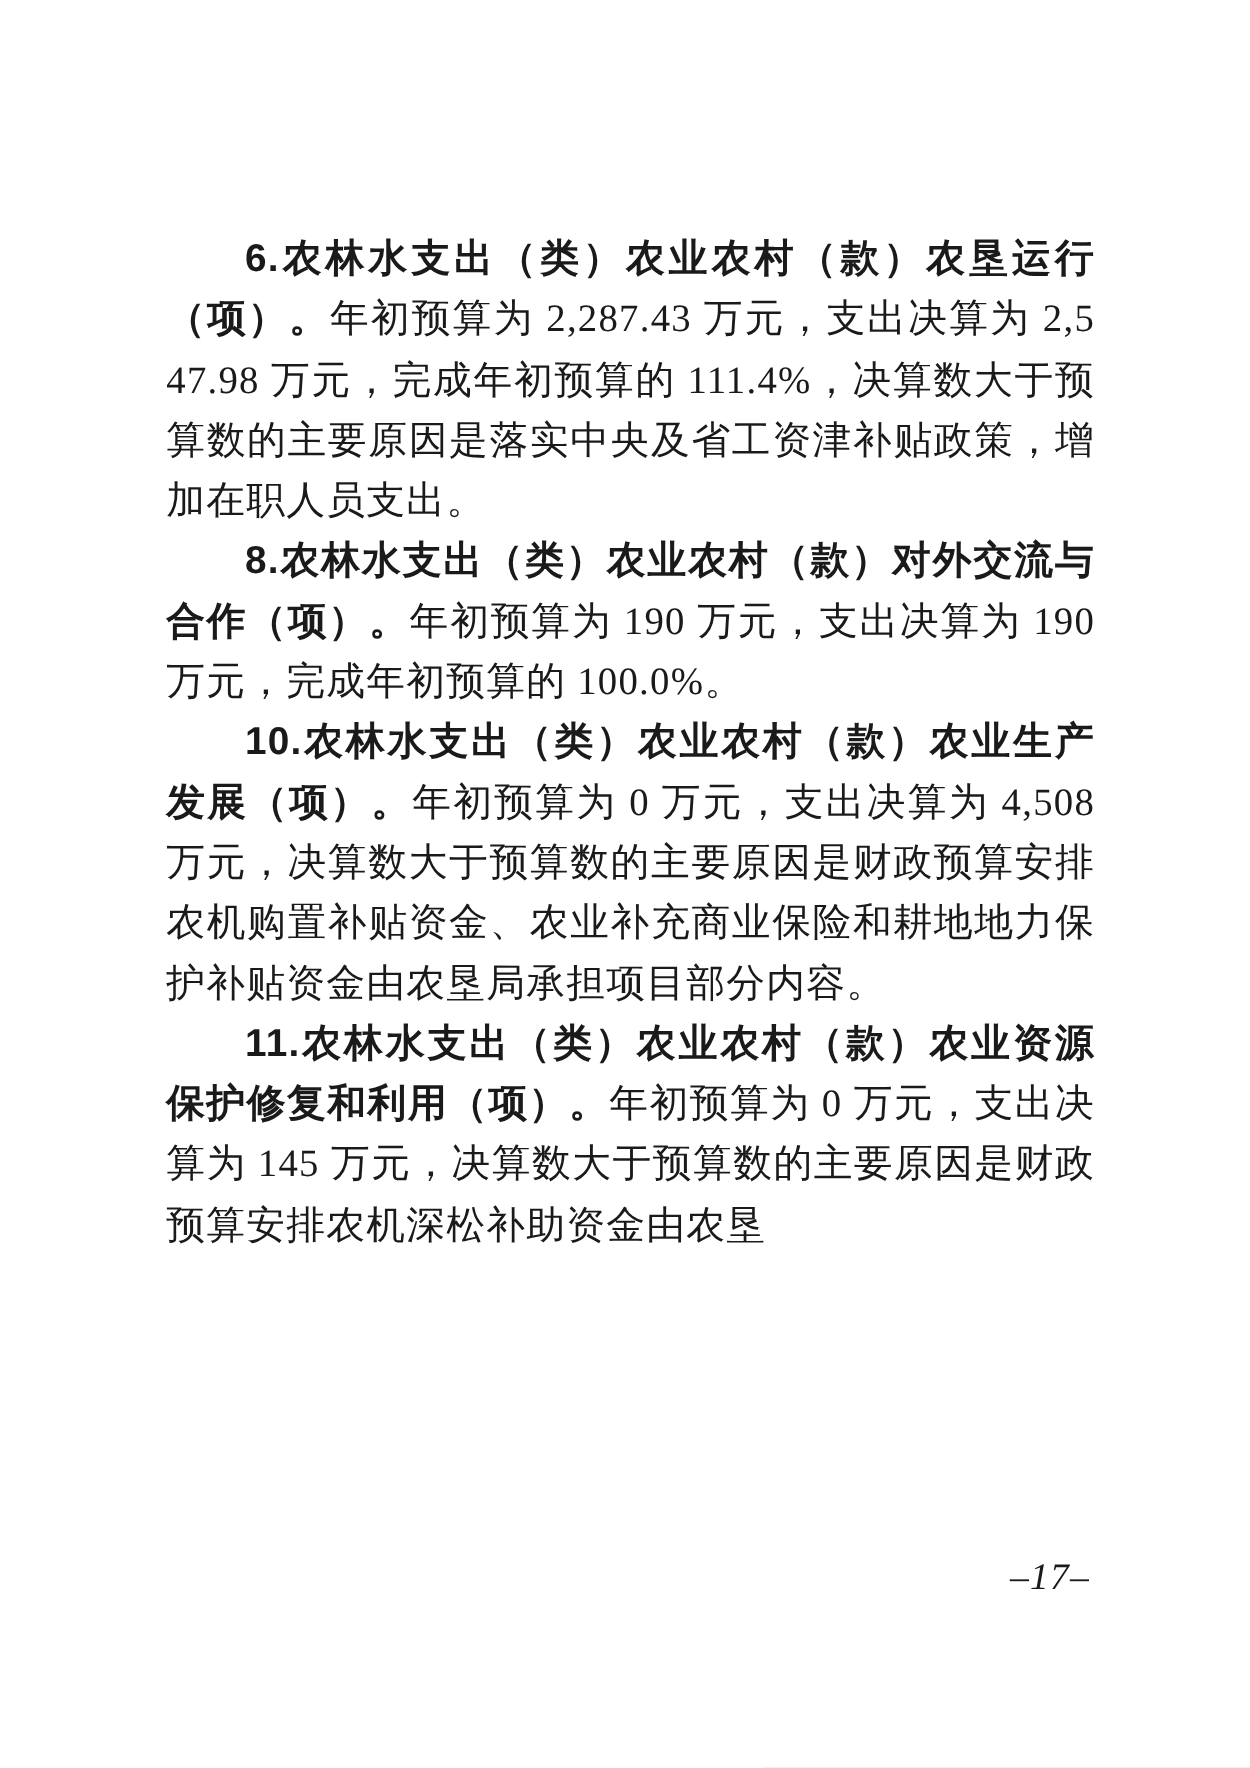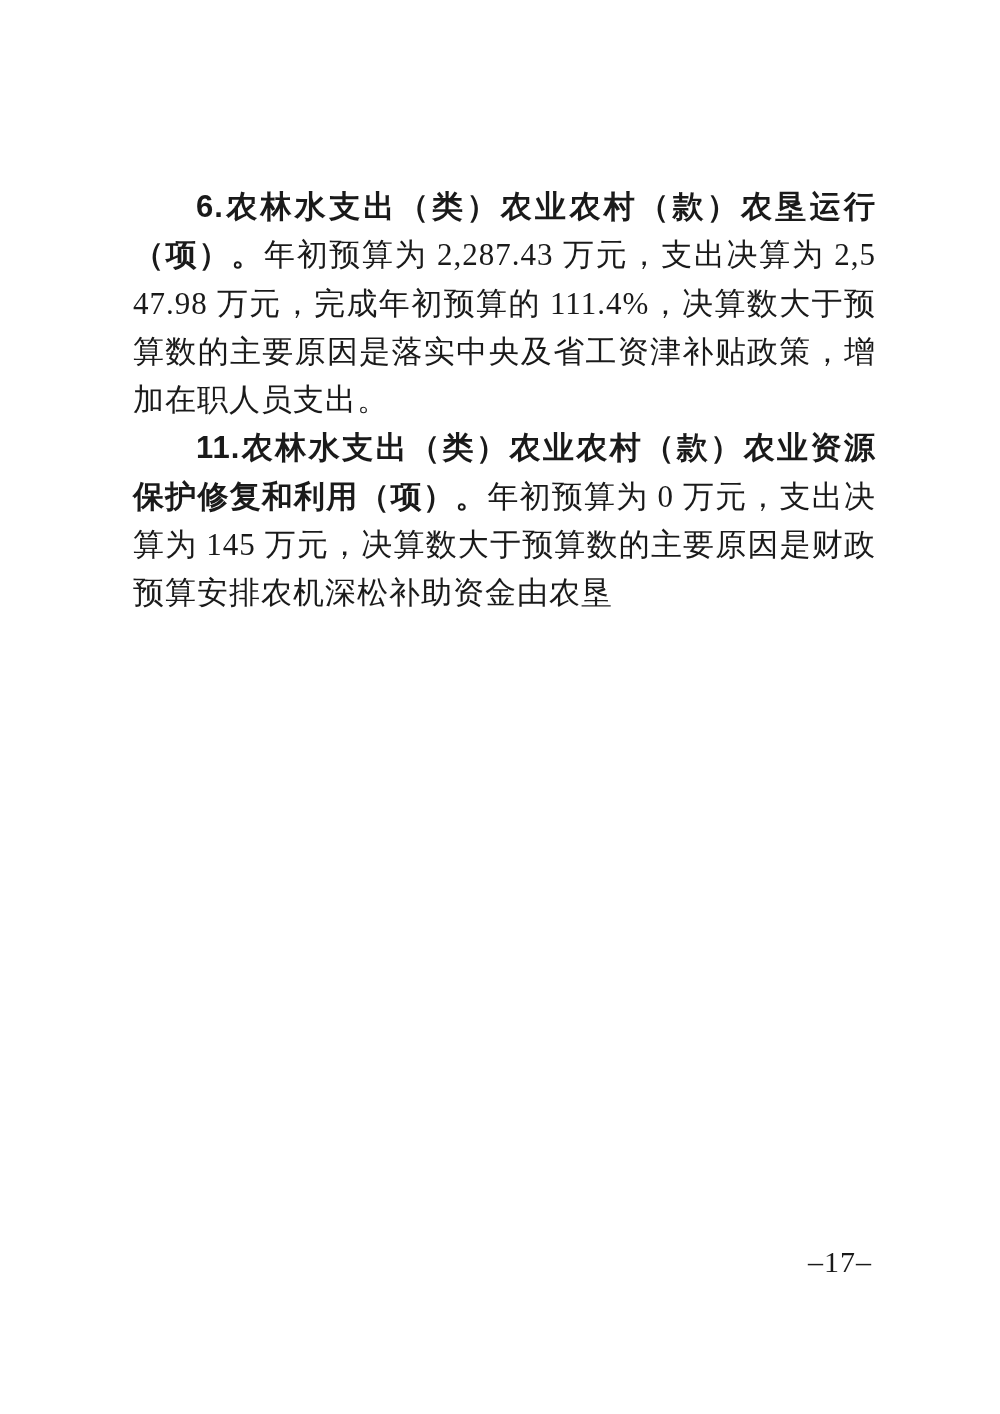--- a/index.html
+++ b/index.html
@@ -46,24 +46,27 @@
   }
   .pageno {
     position: absolute;
     top: 1246px;
     right: 128px;
     font-size: 30px;
     line-height: 32px;
     letter-spacing: 1px;
     font-family: "Liberation Serif", serif;
     color: #1a1a1a;
+    font-style: italic;
   }
 </style>
 </head>
 <body>
 
 <div class="page">
   <div class="content">
     <p class="para"><span class="para-heading">6.农林水支出（类）农业农村（款）农垦运行（项）。</span><span class="para-body">年初预算为 2,287.43 万元，支出决算为 2,547.98 万元，完成年初预算的 111.4%，决算数大于预算数的主要原因是落实中央及省工资津补贴政策，增加在职人员支出。</span></p>
+    <p class="para"><span class="para-heading">8.农林水支出（类）农业农村（款）对外交流与合作（项）。</span><span class="para-body">年初预算为 190 万元，支出决算为 190 万元，完成年初预算的 100.0%。</span></p>
+    <p class="para"><span class="para-heading">10.农林水支出（类）农业农村（款）农业生产发展（项）。</span><span class="para-body">年初预算为 0 万元，支出决算为 4,508 万元，决算数大于预算数的主要原因是财政预算安排农机购置补贴资金、农业补充商业保险和耕地地力保护补贴资金由农垦局承担项目部分内容。</span></p>
     <p class="para"><span class="para-heading">11.农林水支出（类）农业农村（款）农业资源保护修复和利用（项）。</span><span class="para-body">年初预算为 0 万元，支出决算为 145 万元，决算数大于预算数的主要原因是财政预算安排农机深松补助资金由农垦</span></p>
   </div>
   <div class="pageno">–17–</div>
 </div>
 
 </body></html>

